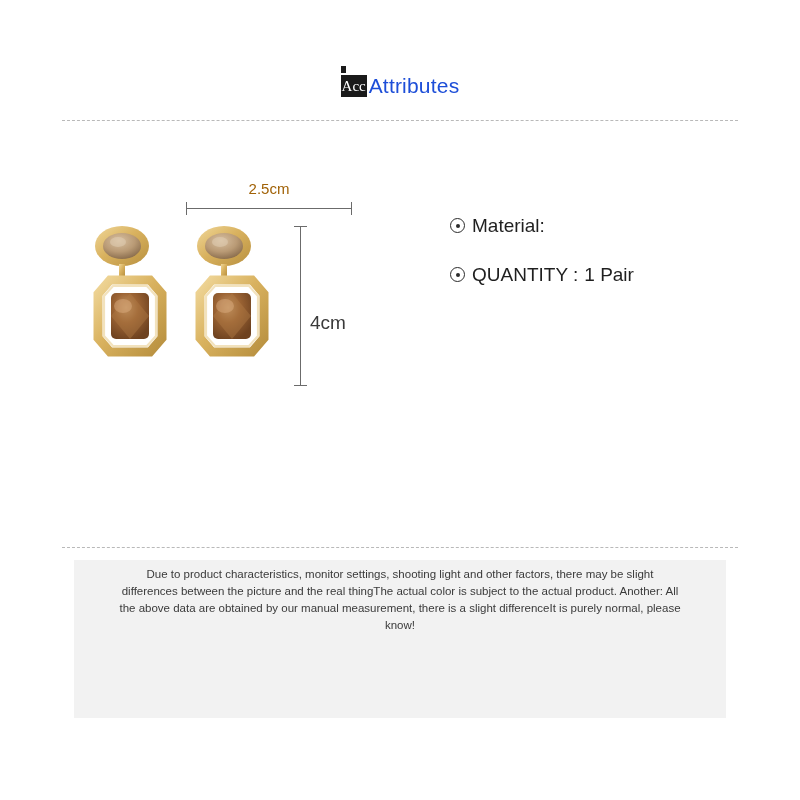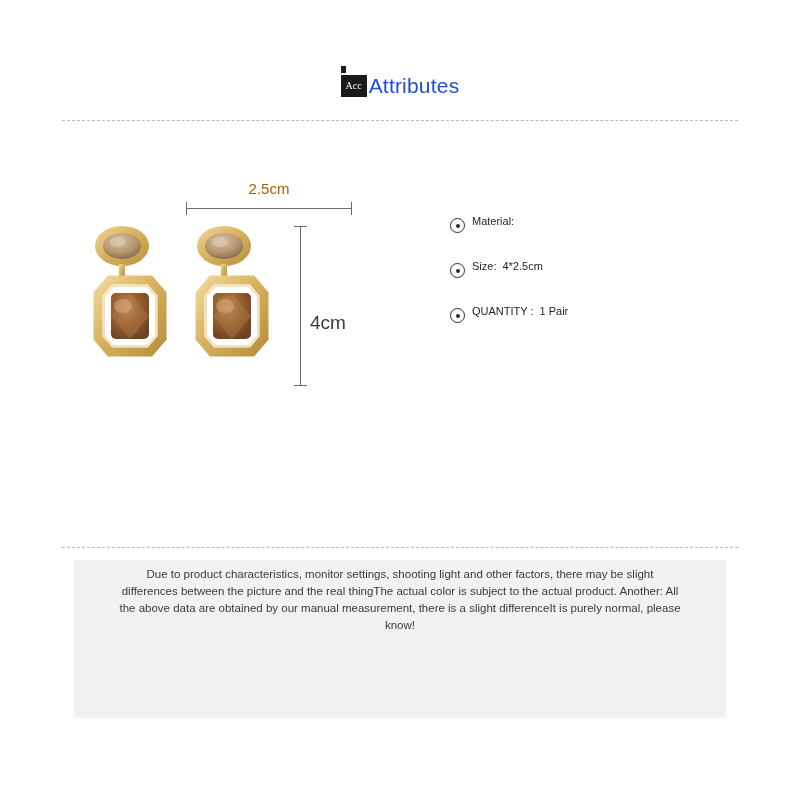--- a/index.html
+++ b/index.html
@@ -34,21 +34,21 @@
     align-items: center;
     gap: 2px;
   }
   .acc-badge {
     position: relative;
     display: inline-block;
     width: 26px;
     height: 22px;
     background: #1a1a1a;
     color: #ffffff;
-    font-size: 10px;
+    font-size: 15px;
     line-height: 22px;
     text-align: center;
     letter-spacing: 0px;
     font-family: "Liberation Serif", serif;
   }
   .acc-badge .tick {
     position: absolute;
     top: -9px;
     left: 0px;
     width: 5px;
@@ -150,21 +150,21 @@
   .attrs {
     position: absolute;
     left: 450px;
     top: 215px;
     width: 330px;
   }
   .attr-row {
     display: flex;
     align-items: flex-start;
     margin-bottom: 27px;
-    font-size: 11px;
+    font-size: 19px;
     color: #1f1f1f;
     white-space: nowrap;
   }
   .attr-bullet {
     display: inline-block;
     width: 13px;
     height: 13px;
     margin-top: 3px;
     margin-right: 7px;
     border-radius: 50%;
@@ -310,25 +310,20 @@
   </div>
 
   <div class="attrs">
 
     <div class="attr-row">
       <span class="attr-bullet"></span>
       <span class="attr-label">Material:</span>
     </div>
 
 
-    <div class="attr-row">
-      <span class="attr-bullet"></span>
-      <span class="attr-label">Size:</span>
-      <span class="attr-value">4*2.5cm</span>
-    </div>
 
     <div class="attr-row">
       <span class="attr-bullet"></span>
       <span class="attr-label">QUANTITY :</span>
       <span class="attr-value">1 Pair</span>
     </div>
 
   </div>
 
 

